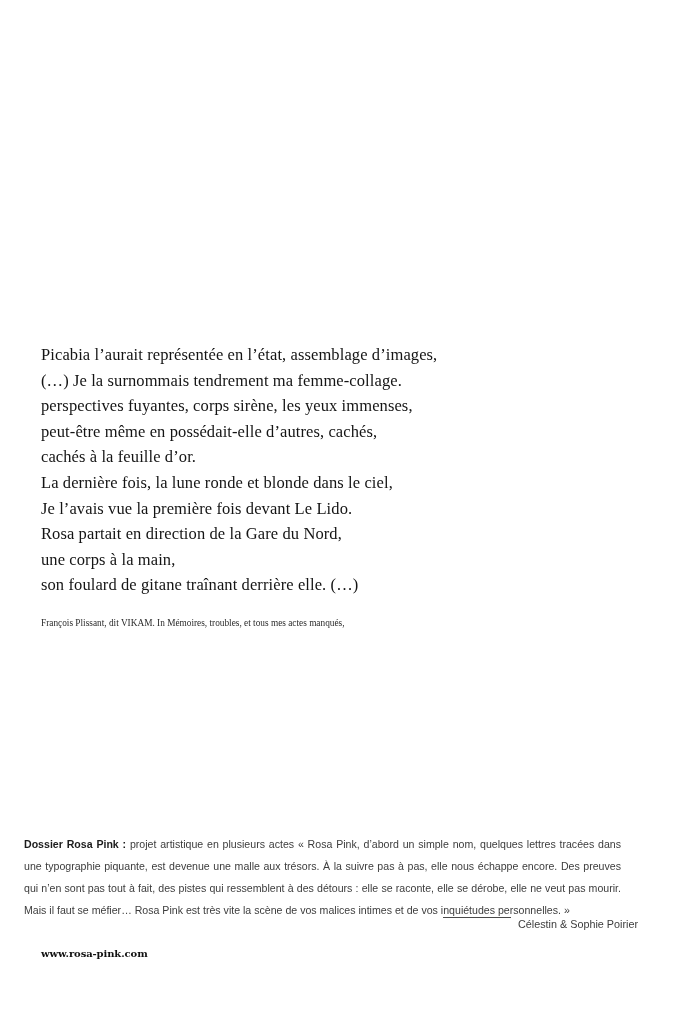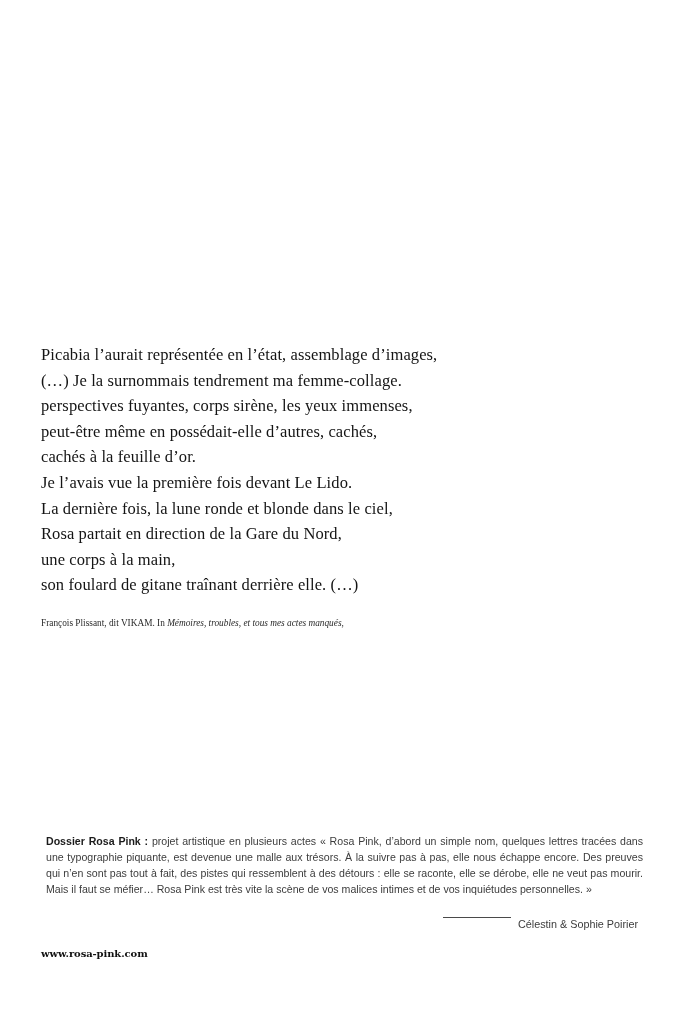--- a/index.html
+++ b/index.html
@@ -45,32 +45,31 @@
     width: 520px;
   }
   .source-line {
     font-family: "Liberation Serif", serif;
     font-size: 9.3px;
     line-height: 13.6px;
     color: #2a2a2a;
     white-space: pre-wrap;
   }
   .source-line .title {
-    font-style: italic;
   }
 
   
   .dossier {
     position: absolute;
-    left: 46px;
+    left: 24px;
     top: 833px;
     width: 597px;
     font-family: "Liberation Sans", sans-serif;
     font-size: 10.6px;
-    line-height: 16px;
+    line-height: 22px;
     color: #3c3c3c;
     text-align: justify;
     text-justify: inter-word;
   }
   .dossier .lead {
     font-weight: bold;
     color: #1b1b1b;
   }
 
   
@@ -112,22 +111,22 @@
 <body>
 
 <div class="page">
 
   <div class="poem">
     <div class="poem-line">Picabia l’aurait représentée en l’état, assemblage d’images,</div>
     <div class="poem-line">(…) Je la surnommais tendrement ma femme-collage.</div>
     <div class="poem-line">perspectives fuyantes, corps sirène, les yeux immenses,</div>
     <div class="poem-line">peut-être même en possédait-elle d’autres, cachés,</div>
     <div class="poem-line">cachés à la feuille d’or.</div>
+    <div class="poem-line">La dernière fois, la lune ronde et blonde dans le ciel,</div>
     <div class="poem-line">Je l’avais vue la première fois devant Le Lido.</div>
-    <div class="poem-line">La dernière fois, la lune ronde et blonde dans le ciel,</div>
     <div class="poem-line">Rosa partait en direction de la Gare du Nord,</div>
     <div class="poem-line">une corps à la main,</div>
     <div class="poem-line">son foulard de gitane traînant derrière elle. (…)</div>
   </div>
 
   <div class="source">
     <div class="source-line"><span>François Plissant, dit VIKAM. In </span><span class="title">Mémoires, troubles, et tous mes actes manqués</span><span>,</span></div>
   </div>
 
   <div class="dossier"><span class="lead">Dossier Rosa Pink :</span><span> projet artistique en plusieurs actes « Rosa Pink, d’abord un simple nom, quelques lettres tracées dans une typographie piquante, est devenue une malle aux trésors. À la suivre pas à pas, elle nous échappe encore. Des preuves qui n’en sont pas tout à fait, des pistes qui ressemblent à des détours : elle se raconte, elle se dérobe, elle ne veut pas mourir. Mais il faut se méfier… Rosa Pink est très vite la scène de vos malices intimes et de vos inquiétudes personnelles. »</span></div>

